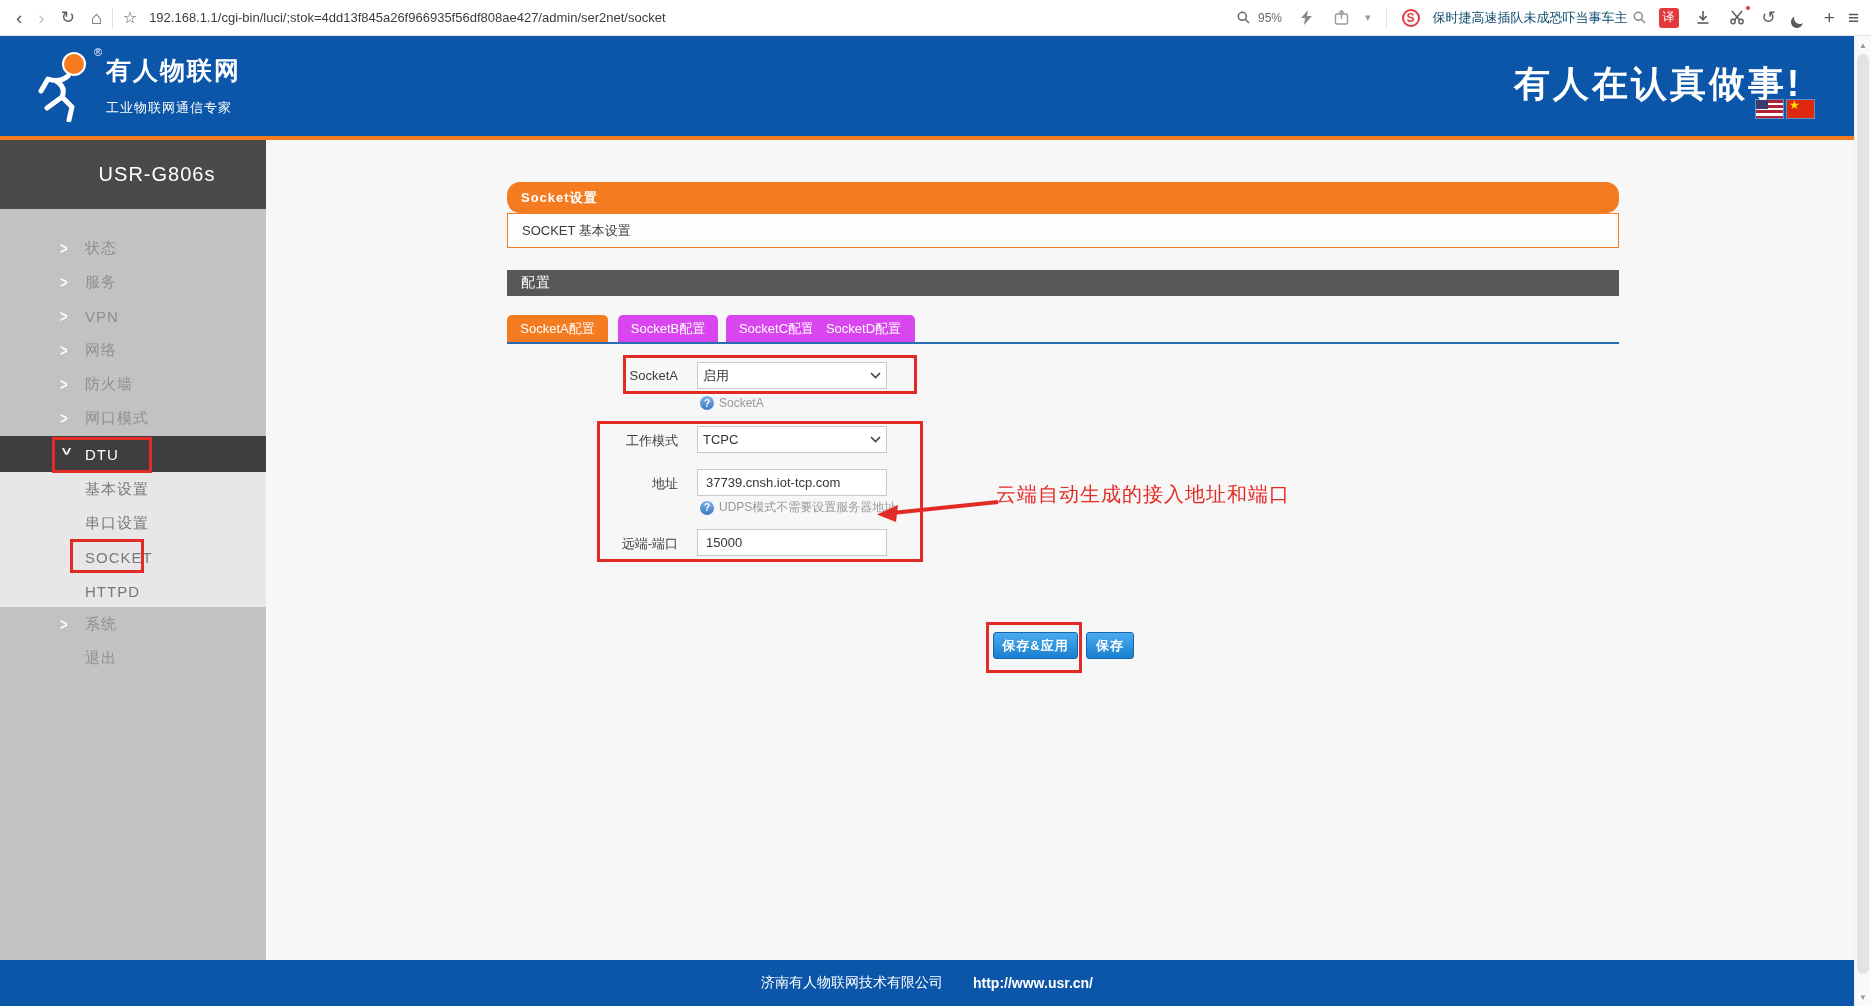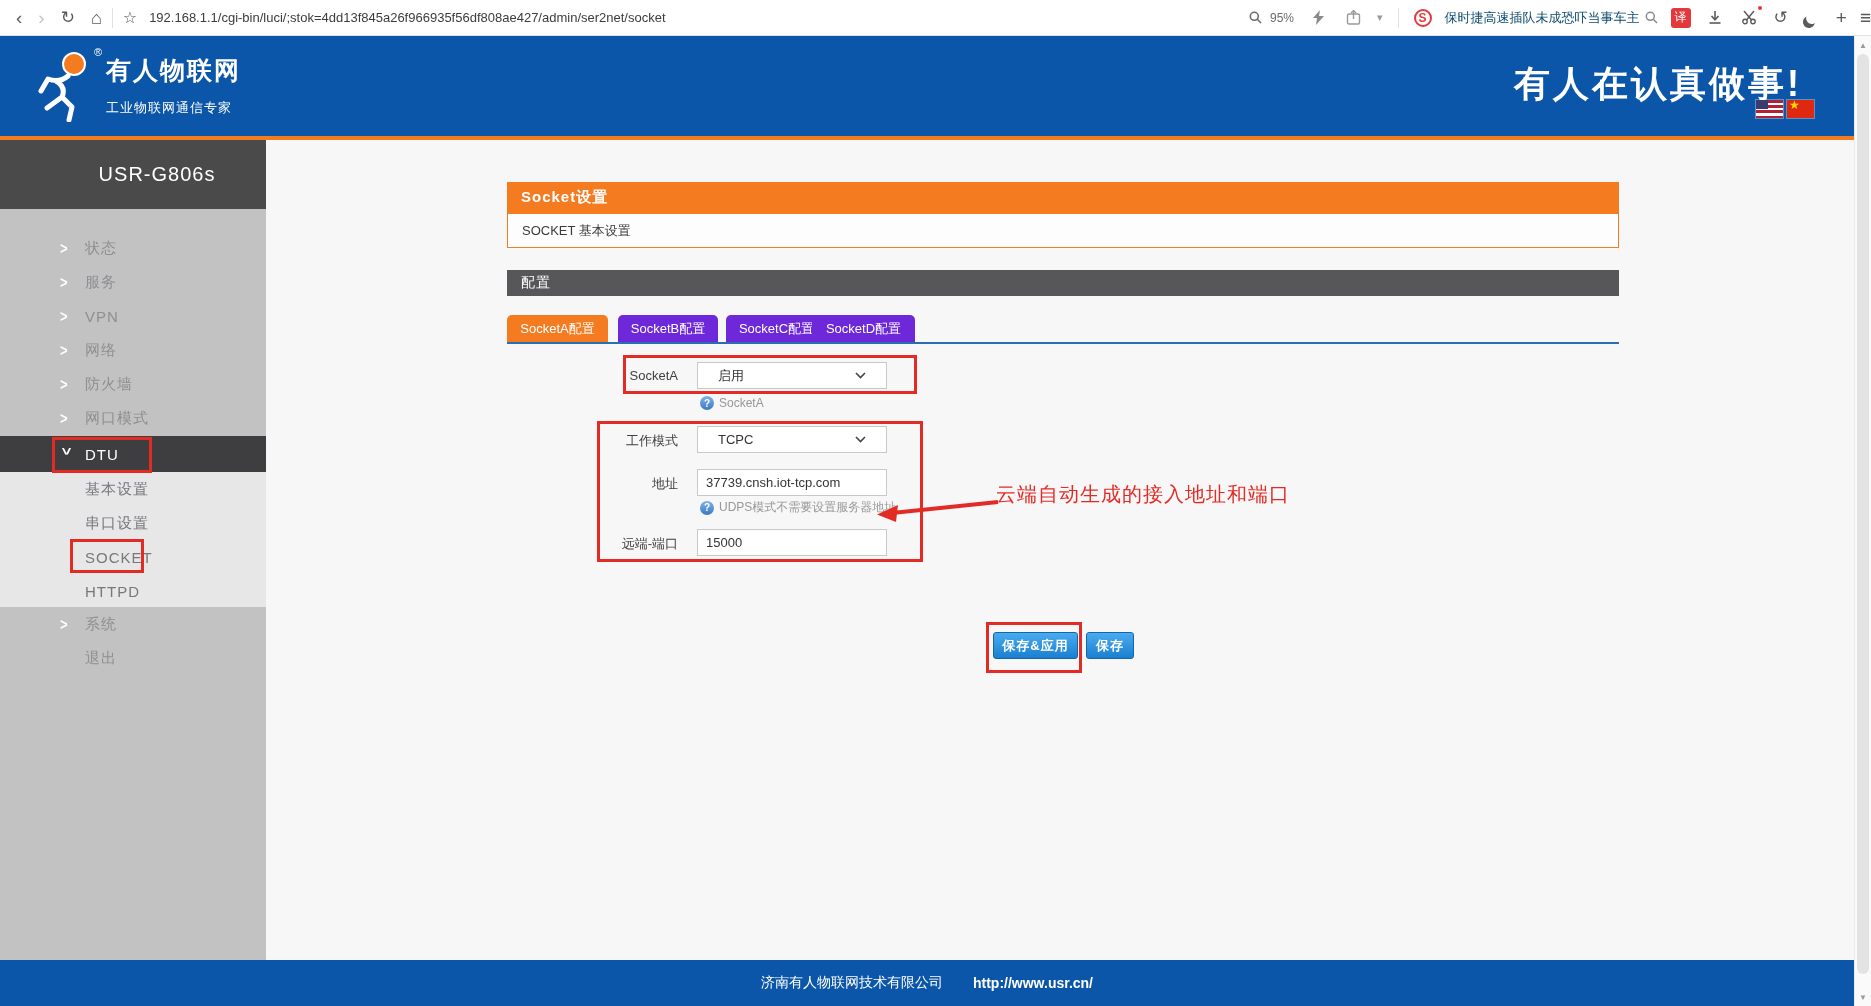--- a/index.html
+++ b/index.html
@@ -8,21 +8,21 @@
           font-family:"Liberation Sans","DejaVu Sans",sans-serif; }
 
   
   .browser-bar { position:absolute; left:0; top:0; width:1871px; height:36px;
     background:#ffffff; border-bottom:1px solid #e3e3e3; display:flex; align-items:center; }
   .nav-glyph { font-size:19px; color:#5a5a5a; line-height:1; cursor:default; }
   .nav-glyph.disabled { color:#c3c3c3; }
   .tool-ico { display:inline-flex; align-items:center; justify-content:center; width:22px; height:22px; }
   .divider-v { width:1px; height:20px; background:#e0e0e0; margin:0 10px; }
   .url-text { font-size:13px; color:#3c3c3c; white-space:nowrap; margin-left:12px; flex:0 1 auto; }
-  .right-tools { margin-left:auto; display:flex; align-items:center; gap:13px; }
+  .right-tools { margin-left:auto; display:flex; align-items:center; gap:13px; padding-right:12px; }
   .zoom-chip { display:flex; align-items:center; gap:3px; font-size:12px; color:#6b6b6b; }
   .s-logo { width:18px; height:18px; border-radius:50%; border:2px solid #e4393c; color:#e4393c;
     font-weight:bold; font-size:12px; display:flex; align-items:center; justify-content:center; }
   .hot-search { font-size:13px; color:#0c4a6e; white-space:nowrap; display:flex; align-items:center; gap:5px;}
   .trans-chip { width:20px; height:20px; background:#e4393c; color:#fff; border-radius:3px;
     font-size:12px; display:flex; align-items:center; justify-content:center; }
   .moon { width:12px; height:12px; border-radius:50%; box-shadow:-4px 3px 0 0 #5a5a5a; transform:rotate(-15deg); }
   .dot-red { position:absolute; width:4px; height:4px; border-radius:50%; background:#e4393c; right:-1px; top:-1px;}
 
   
@@ -50,34 +50,34 @@
   .menu-item.dark { background:#3e3e40; height:36px; }
   .menu-item.dark .lbl { color:#ffffff; }
   .menu-item.dark .chev { transform:rotate(90deg) scaleY(1.3); }
   .submenu-bg { position:absolute; left:0; top:332px; width:266px; height:135px; background:#e7e7e8; }
   .sub-item { position:absolute; left:0; width:266px; height:34px; display:flex; align-items:center; cursor:pointer; }
   .sub-item .lbl { color:#77787c; font-size:15px; margin-left:85px; letter-spacing:1px; }
 
   
   .main { position:absolute; left:266px; top:140px; width:1588px; height:820px; background:#f7f7f8; }
   .panel-title { position:absolute; left:507px; top:182px; width:1112px; height:31px; background:#f47b20;
-    color:#fff; font-size:15px; font-weight:bold; display:flex; align-items:center; padding-left:14px; letter-spacing:1px;}
+    color:#fff; font-size:13px; font-weight:bold; display:flex; align-items:center; padding-left:14px; letter-spacing:1px;border-radius:13px;}
   .panel-sub { position:absolute; left:507px; top:213px; width:1112px; height:35px; background:#fdfdfd;
     border:1px solid #f47b20; color:#3a3a3a; font-size:13px; display:flex; align-items:center; padding-left:14px; }
   .config-bar { position:absolute; left:507px; top:270px; width:1112px; height:26px; background:#57575a;
     color:#fff; font-size:14px; display:flex; align-items:center; padding-left:14px; letter-spacing:1px; }
   .tabs-underline { position:absolute; left:507px; top:342px; width:1112px; height:2px; background:#2a6db5; }
   .tab { position:absolute; top:315px; height:27px; border-radius:5px 5px 0 0; color:#fff; font-size:13px;
     display:flex; align-items:center; justify-content:center; cursor:pointer; padding:0 12px; }
-  .tab.blue { background:#6d28d9; }
+  .tab.blue { background:#d946ef; }
   .tab.active { background:#f47b20; }
 
   .form-label { position:absolute; width:138px; text-align:right; font-size:13px; color:#404040; }
   .ctrl { position:absolute; left:962px; width:190px; height:27px; background:#fff; border:1px solid #c9c9c9;
-    font-size:13px; color:#333; display:flex; align-items:center; padding:0 20px; }
+    font-size:13px; color:#333; display:flex; align-items:center; padding:0 5px; }
   .ctrl.select { justify-content:space-between; cursor:pointer; }
   input.ctrl { padding:0 8px; font-family:inherit; }
   .hint { position:absolute; display:flex; align-items:center; gap:5px; font-size:12px; color:#979799; }
   .help-ico { width:14px; height:14px; border-radius:50%; background:linear-gradient(#7db4e8,#3d79c2);
     color:#fff; font-size:10px; font-weight:bold; display:flex; align-items:center; justify-content:center; }
 
   .btn { position:absolute; top:632px; height:27px; border:1px solid #1565ad; border-radius:3px;
     background:linear-gradient(#4aabee,#1a7fd1); color:#fff; font-size:13px; font-weight:bold;
     display:flex; align-items:center; justify-content:center; cursor:pointer; letter-spacing:1px; }
 

